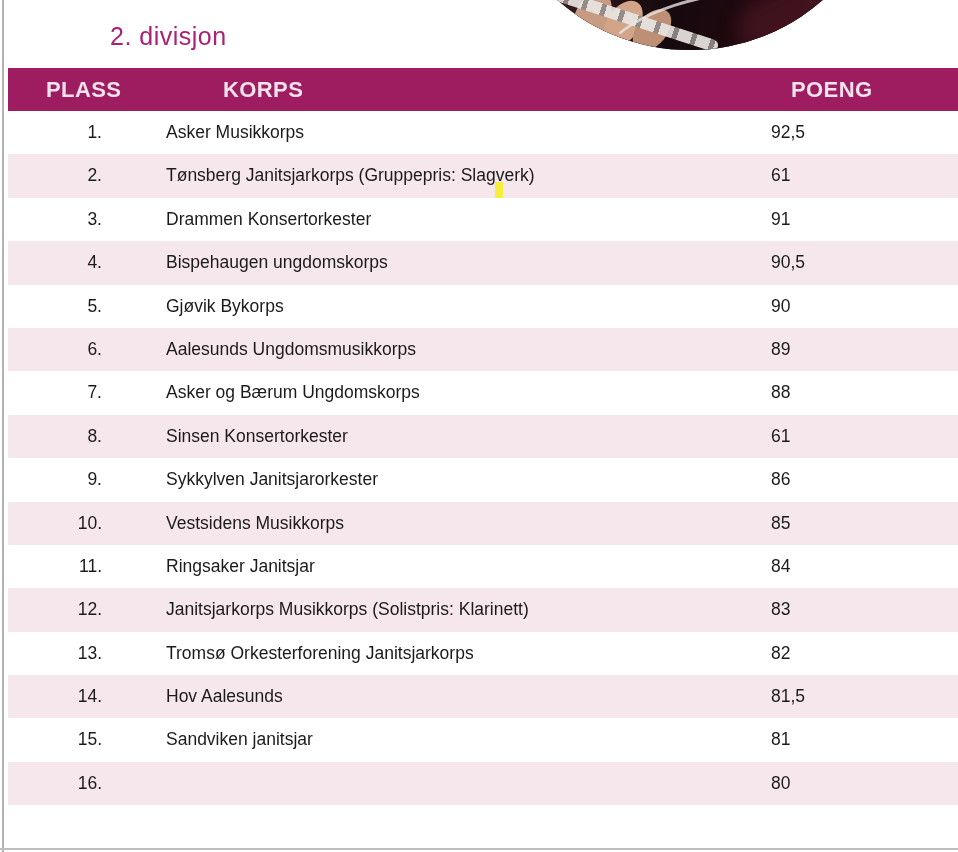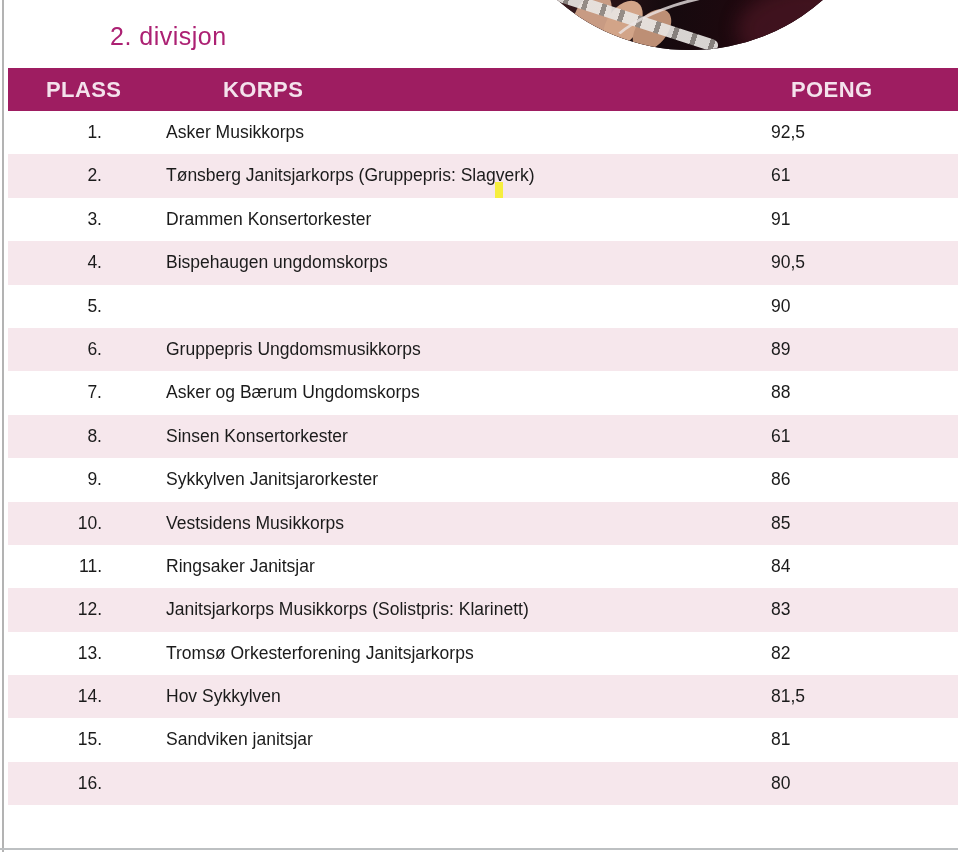--- a/index.html
+++ b/index.html
@@ -113,25 +113,26 @@
     <span class="cell korps">Drammen Konsertorkester</span>
     <span class="cell poeng">91</span>
   </div>
       <div class="row alt">
     <span class="cell plass">4.</span>
     <span class="cell korps">Bispehaugen ungdomskorps</span>
     <span class="cell poeng">90,5</span>
   </div>
       <div class="row">
     <span class="cell plass">5.</span>
+    <span class="cell korps">Gjøvik Bykorps</span>
     <span class="cell poeng">90</span>
   </div>
       <div class="row alt">
     <span class="cell plass">6.</span>
-    <span class="cell korps">Gruppepris Ungdomsmusikkorps</span>
+    <span class="cell korps">Aalesunds Ungdomsmusikkorps</span>
     <span class="cell poeng">89</span>
   </div>
       <div class="row">
     <span class="cell plass">7.</span>
     <span class="cell korps">Asker og Bærum Ungdomskorps</span>
     <span class="cell poeng">88</span>
   </div>
       <div class="row alt">
     <span class="cell plass">8.</span>
     <span class="cell korps">Sinsen Konsertorkester</span>
@@ -157,21 +158,21 @@
     <span class="cell korps">Janitsjarkorps Musikkorps (Solistpris: Klarinett)</span>
     <span class="cell poeng">83</span>
   </div>
       <div class="row">
     <span class="cell plass">13.</span>
     <span class="cell korps">Tromsø Orkesterforening Janitsjarkorps</span>
     <span class="cell poeng">82</span>
   </div>
       <div class="row alt">
     <span class="cell plass">14.</span>
-    <span class="cell korps">Hov Sykkylven</span>
+    <span class="cell korps">Hov Aalesunds</span>
     <span class="cell poeng">81,5</span>
   </div>
       <div class="row">
     <span class="cell plass">15.</span>
     <span class="cell korps">Sandviken janitsjar</span>
     <span class="cell poeng">81</span>
   </div>
       <div class="row alt">
     <span class="cell plass">16.</span>
     <span class="cell poeng">80</span>

